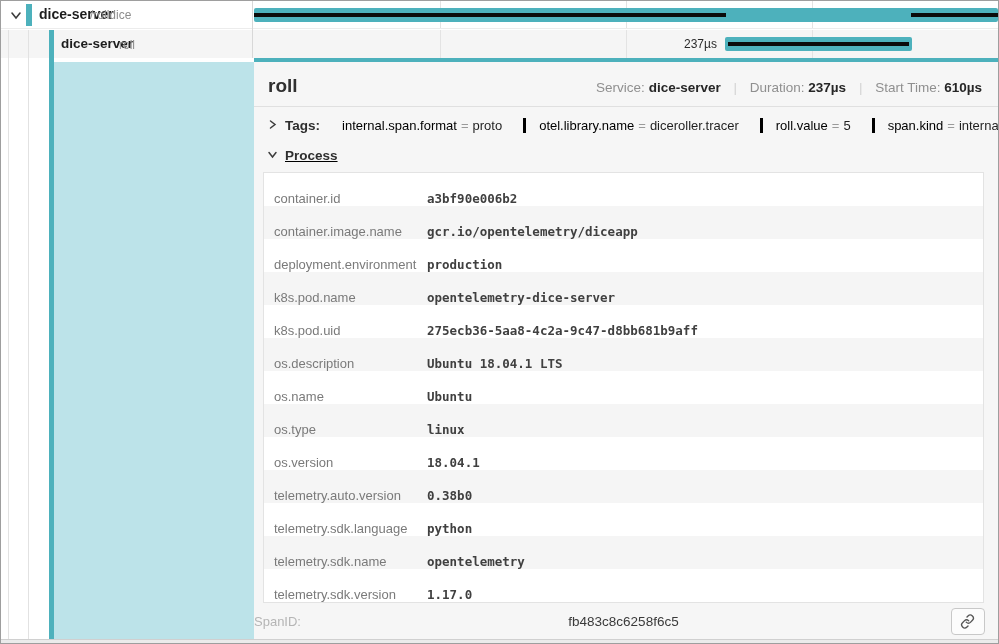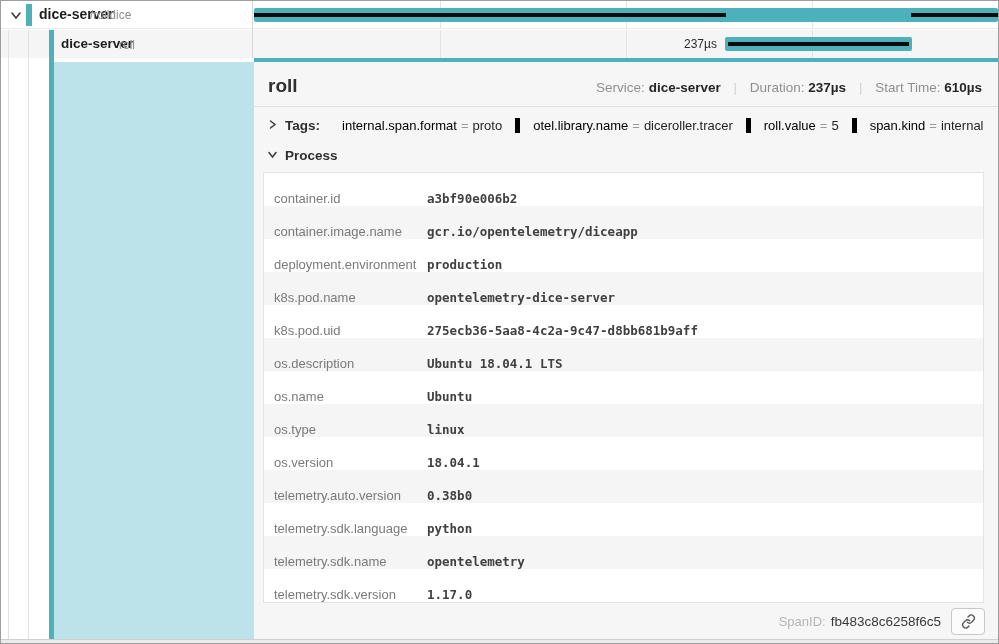--- a/index.html
+++ b/index.html
@@ -49,35 +49,35 @@
   .p-header { display: flex; justify-content: space-between; align-items: baseline;
               padding: 13px 16px 9px 14px; border-bottom: 1px solid #e0e0e0; }
   .p-title { font-size: 19px; font-weight: 600; color: #303030; }
   .p-meta { font-size: 13.5px; color: #8f8f8f; }
   .p-meta .val { color: #262626; font-weight: bold; }
   .meta-sep { color: #d2d2d2; padding: 0 9px; }
 
   .tags-row { display: flex; align-items: flex-end; padding: 11px 14px 8px 13px; font-size: 13px; }
   .sec-label { font-weight: bold; color: #2e2e2e; margin: 0 9px 0 7px; font-size: 13.5px; }
   .tag-item { color: #1f1f1f; padding: 0 13px; white-space: nowrap; }
-  .tag-item + .tag-item { border-left: 5px solid #000000; }
+  .tag-item + .tag-item { border-left: 3px solid #000000; margin-left: 8px; }
   .tag-item:first-of-type { padding-left: 2px; }
   .tag-key { color: #000000; }
   .tag-eq { color: #9a9a9a; padding: 0 4px; }
 
-  .process-row { display: flex; align-items: center; padding: 5px 22px 6px 13px; }
+  .process-row { display: flex; align-items: center; padding: 5px 22px 6px 13px; text-decoration: underline; }
 
   .kv-table { margin: 2px 14px 0 9px; background: #fff; border: 1px solid #e3e3e3; }
   .kv-row { display: flex; align-items: flex-end; height: 33px; }
   .kv-row:nth-child(even) { background: #f5f5f5; }
   .kv-key { width: 163px; padding-left: 10px; color: #7a7a7a; font-size: 13px; flex: none; }
   .kv-val { font-family: "DejaVu Sans Mono", "Liberation Mono", monospace; font-size: 12.5px;
             font-weight: bold; color: #404040; }
 
-  .p-footer { display: flex; justify-content: flex-end; align-items: center; margin-top: auto;
+  .p-footer { display: flex; justify-content: space-between; align-items: center; margin-top: auto;
               padding: 5px 13px 7px 0; font-size: 13px; }
   .spanid-label { color: #b5b5b5; }
   .spanid-value { color: #3a3a3a; margin: 0 10px 0 5px; font-size: 13.5px; }
   .link-btn { width: 34px; height: 27px; border: 1px solid #c8c8c8; border-radius: 4px;
               background: #fcfcfc; display: flex; align-items: center; justify-content: center; cursor: pointer; }
 </style>
 </head>
 <body>
 
 <div class="window">

